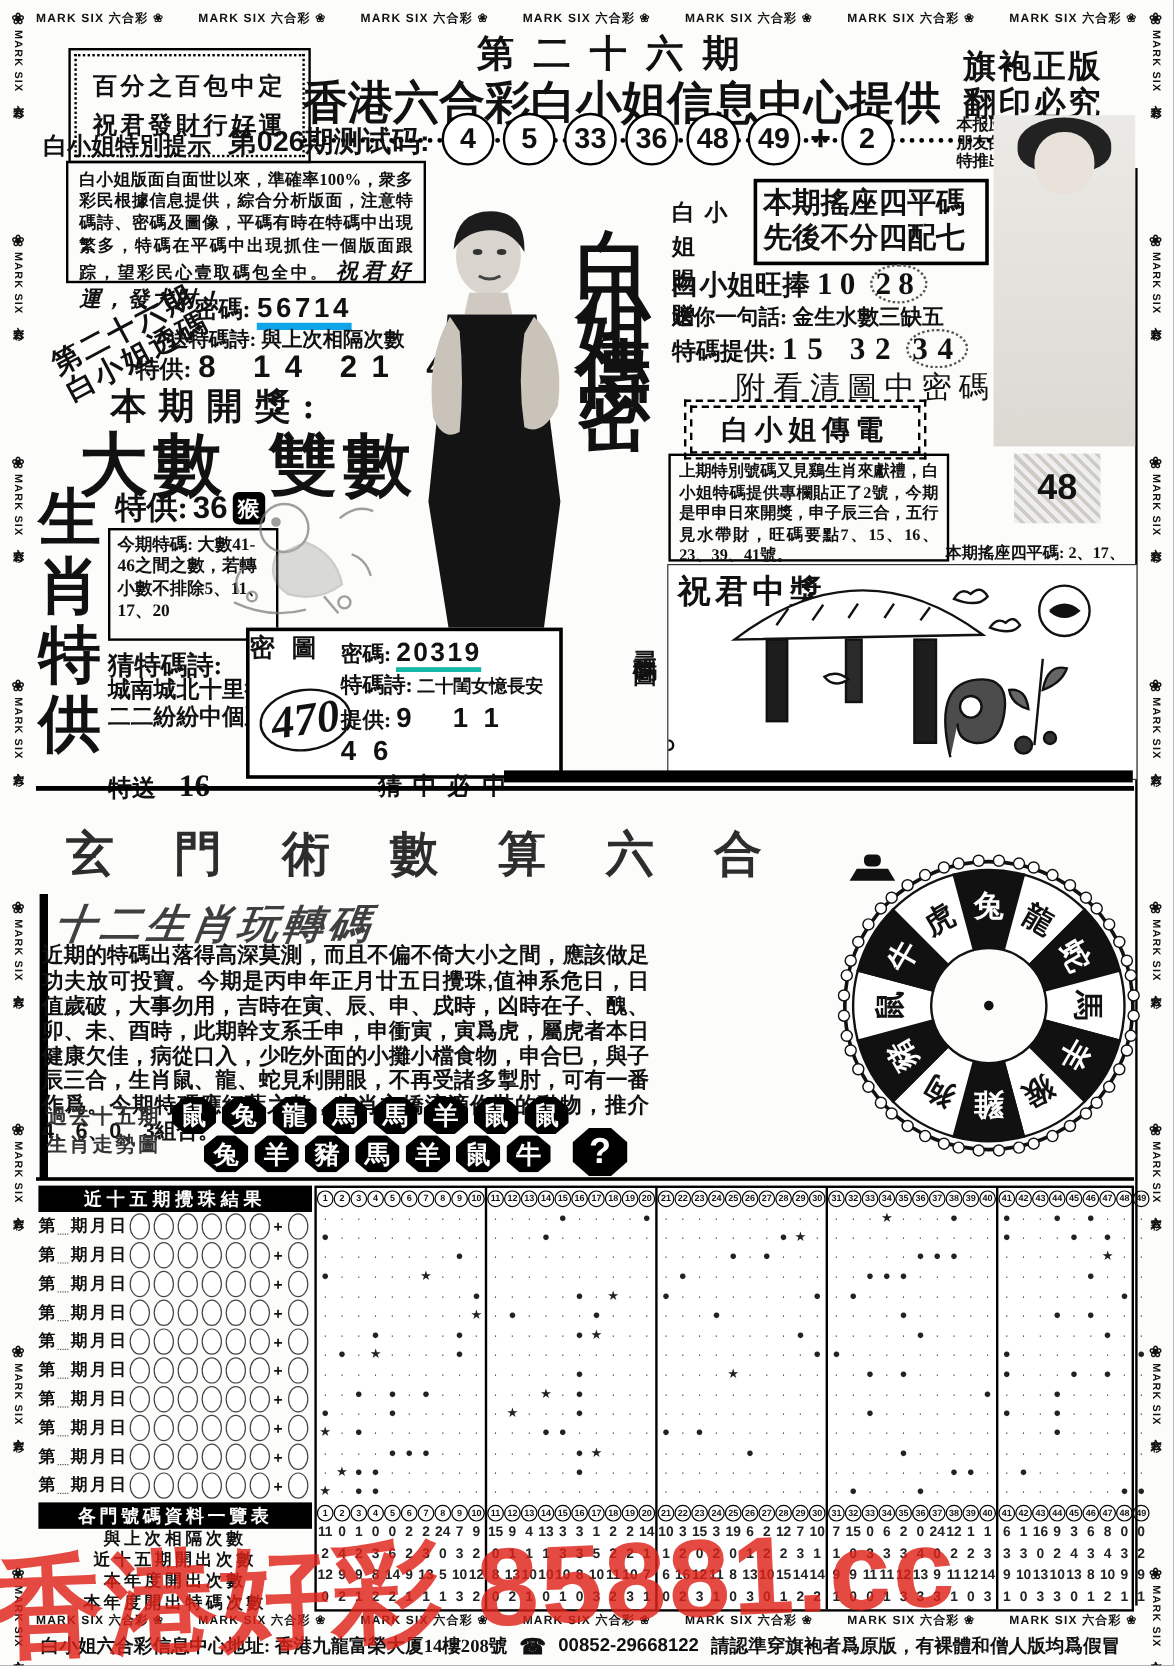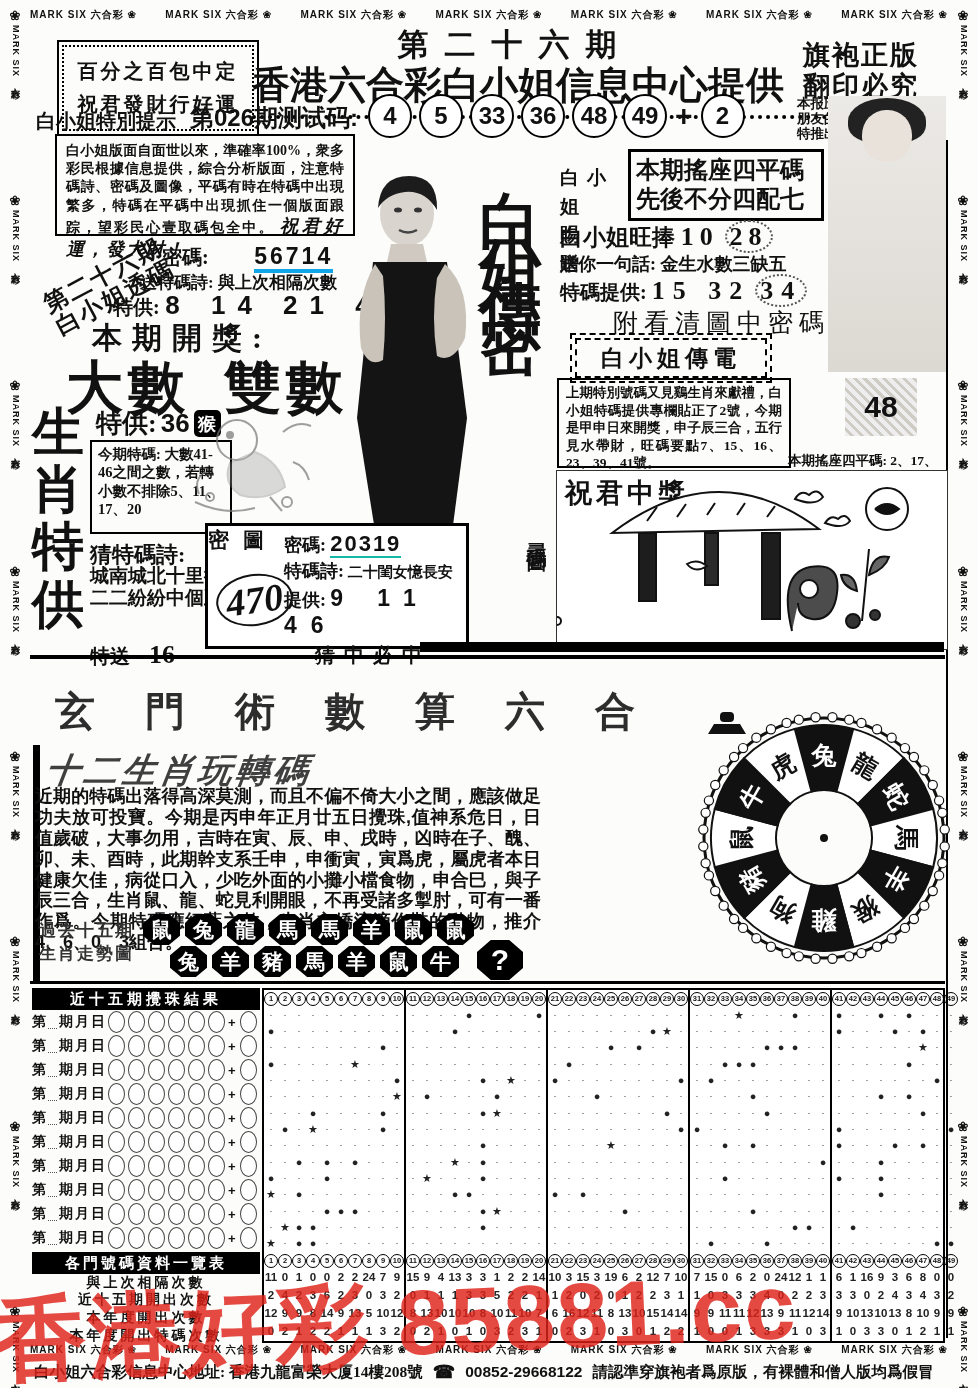--- a/index.html
+++ b/index.html
@@ -33,21 +33,21 @@
   #corner-photo{left:828px;top:96px;width:118px;height:276px;background:linear-gradient(180deg,#eceae6,#dcd9d3);}
   #corner-hair{left:20px;top:2px;width:78px;height:46px;background:#222;border-radius:50% 50% 40% 40%;position:absolute;}
   #corner-face{left:34px;top:14px;width:50px;height:52px;background:#e8e2da;border-radius:48%;position:absolute;}
   #corner-nums{position:absolute;left:8px;top:148px;font-size:24px;font-weight:600;letter-spacing:10px;color:#222;}
   
   #intro-box{left:55px;top:134px;width:300px;height:102px;border:2px solid #000;padding:6px 9px;box-sizing:border-box;
     font-size:14px;font-weight:700;text-align:justify;line-height:1.3;}
   #intro-wish{font-size:18px;font-weight:900;font-style:italic;letter-spacing:2px;}
   #touma-diag{left:44px;top:262px;transform:rotate(-28deg);font-size:24px;font-weight:900;line-height:1.05;letter-spacing:2px;}
   #mima-line{left:162px;top:243px;font-size:20px;font-weight:700;}
-  #mima-line b{font-size:23px;font-weight:600;border-bottom:4px solid #0ea5e9;letter-spacing:3px;margin-left:40px;}
+  #mima-line b{font-size:23px;font-weight:600;border-bottom:6px solid #0ea5e9;letter-spacing:3px;}
   #poem-line{left:140px;top:271px;font-size:17px;font-weight:700;}
   #tegong-line{left:113px;top:290px;font-size:20px;font-weight:700;}
   #tegong-line b{font-size:26px;letter-spacing:12px;font-weight:700;}
   #draw-label{left:92px;top:318px;font-size:30px;font-weight:900;letter-spacing:10px;}
   #draw-big{left:66px;top:350px;font-size:57px;font-weight:900;letter-spacing:5px;display:flex;gap:34px;}
   #shengxiao-vert{left:26px;top:404px;width:64px;font-size:52px;font-weight:900;line-height:1.1;text-align:center;}
   #tegong36{left:96px;top:406px;font-size:26px;font-weight:700;display:flex;align-items:center;gap:4px;}
   .zbadge{width:27px;height:27px;background:#000;color:#fff;font-size:18px;font-weight:700;display:flex;
     align-items:center;justify-content:center;border-radius:5px;}
   #note-box{left:90px;top:440px;width:142px;height:94px;border:2px solid #000;padding:3px 6px;box-sizing:border-box;
@@ -61,21 +61,21 @@
     font-size:62px;font-weight:900;letter-spacing:30px;}
   #xunmatu{left:524px;top:526px;writing-mode:vertical-rl;text-orientation:upright;font-size:20px;font-weight:700;letter-spacing:6px;}
   #mitu-box{left:205px;top:523px;width:258px;height:120px;border:3px solid #000;background:#fff;display:flex;}
   #mitu-left{width:72px;border-right:0;padding:0;position:relative;}
   #mitu-label{font-size:21px;font-weight:900;letter-spacing:14px;}
   #mitu-glyph{position:absolute;left:8px;top:48px;font-family:"Liberation Serif",serif;font-style:italic;
     font-size:38px;font-weight:600;transform:rotate(-8deg);border:2px solid #111;border-radius:50%;padding:2px 8px;}
   #mitu-right{flex:1;padding:3px 4px;}
   .mline{font-size:15px;font-weight:700;margin:2px 0;}
   .mline .lb{font-size:18px;font-weight:900;}
-  .mline b.big{font-size:22px;font-weight:600;letter-spacing:2px;border-bottom:2px solid #14b8a6;}
+  .mline b.big{font-size:22px;font-weight:600;letter-spacing:2px;border-bottom:4px solid #14b8a6;}
   .mline b.nums{font-size:23px;font-weight:600;letter-spacing:14px;}
   #mitu-win{font-size:20px;font-weight:700;letter-spacing:9px;text-align:center;margin-top:3px;}
   
   #gift-label{left:560px;top:164px;width:66px;font-size:19px;font-weight:700;line-height:1.5;}
   #gift-box{left:628px;top:149px;width:180px;height:66px;border:3px solid #000;display:flex;flex-direction:column;
     justify-content:center;padding:0 5px;font-size:24px;font-weight:900;line-height:1.2;white-space:nowrap;}
   #wang-line{left:560px;top:222px;font-size:23px;font-weight:700;}
   #wang-line b{font-size:26px;font-weight:600;letter-spacing:6px;}
   .dotcircle{border:2px dotted #555;border-radius:50%;padding:0 3px;}
   #sentence-line{left:560px;top:252px;font-size:18px;font-weight:700;}

